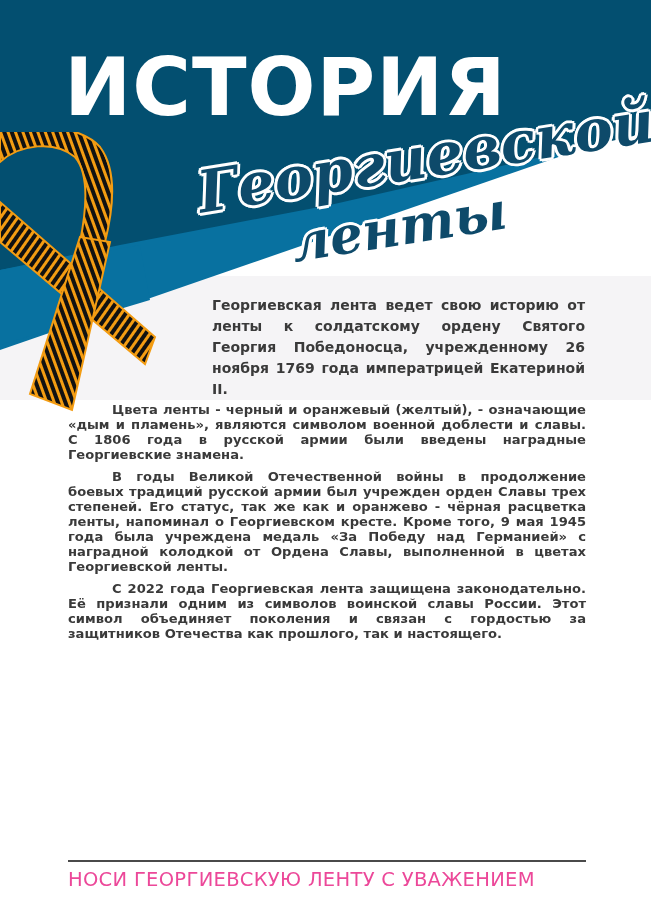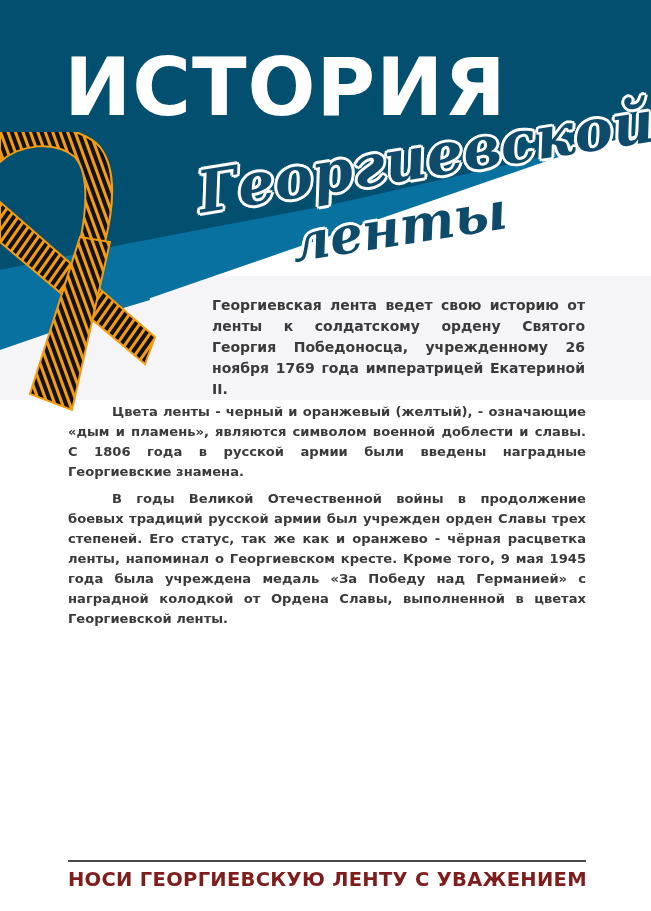--- a/index.html
+++ b/index.html
@@ -25,30 +25,30 @@
   .script-1 { left: 198px; top: 164px; font-size: 58px; }
   .script-2 { left: 292px; top: 218px; font-size: 52px; }
   .intro {
     position: absolute; left: 212px; top: 295px; width: 373px;
     font-size: 14px; font-weight: bold; color: #3a3a3a; line-height: 21px;
     text-align: justify;
   }
   .ribbon { position: absolute; left: 0; top: 132px; width: 160px; height: 280px; }
   .body-text {
     position: absolute; left: 68px; top: 402px; width: 518px;
-    font-size: 13.1px; font-weight: bold; color: #3a3a3a; line-height: 20px;
+    font-size: 13.1px; font-weight: bold; color: #3a3a3a; line-height: 15px;
   }
   .body-text p { margin: 0 0 7px 0; text-indent: 44px; text-align: justify; }
   .divider {
     position: absolute; left: 68px; top: 860px; width: 518px; height: 2px;
     background: #4a4a4a;
   }
   .slogan {
-    position: absolute; left: 68px; top: 868px; width: 518px; text-align: right;
-    font-size: 19.5px; font-weight: bold; color: #7f1d1d; letter-spacing: 0.3px;
+    position: absolute; left: 68px; top: 868px; width: 518px; text-align: left;
+    font-size: 19.5px; font-weight: normal; color: #ec4899; letter-spacing: 0.3px;
     white-space: nowrap;
   }
 </style>
 </head>
 <body>
 
 <svg class="header-bg" viewBox="0 0 651 400" width="651" height="400">
   <rect x="0" y="0" width="651" height="400" fill="#ffffff"></rect>
   <rect x="0" y="276" width="651" height="124" fill="#f5f4f6"></rect>
   <polygon points="0,0 651,0 651,125 0,350" fill="#0871a0"></polygon>
@@ -79,16 +79,17 @@
   <path d="M 0,0 C 20,-12 80,-8 100,15 C 115,35 115,70 105,110 L 80,110 C 88,70 88,40 75,25 C 55,8 20,12 0,30 Z" fill="url(#stripesB)" stroke="#f39c12" stroke-width="2"></path>
 
   <path d="M 80,105 L 110,110 L 72,278 L 30,262 Z" fill="url(#stripesB)" stroke="#f39c12" stroke-width="2"></path>
 </svg>
 
 <div class="intro">Георгиевская лента ведет свою историю от ленты к солдатскому ордену Святого Георгия Победоносца, учрежденному 26 ноября 1769 года императрицей Екатериной II.</div>
 
 <div class="body-text">
   <p>Цвета ленты - черный и оранжевый (желтый), - означающие «дым и пламень», являются символом военной доблести и славы. С 1806 года в русской армии были введены наградные Георгиевские знамена.</p>
   <p>В годы Великой Отечественной войны в продолжение боевых традиций русской армии был учрежден орден Славы трех степеней. Его статус, так же как и оранжево - чёрная расцветка ленты, напоминал о Георгиевском кресте. Кроме того, 9 мая 1945 года была учреждена медаль «За Победу над Германией» с наградной колодкой от Ордена Славы, выполненной в цветах Георгиевской ленты.</p>
+  <p>С 2022 года Георгиевская лента защищена законодательно. Её признали одним из символов воинской славы России. Этот символ объединяет поколения и связан с гордостью за защитников Отечества как прошлого, так и настоящего.</p>
 </div>
 
 <div class="divider"></div>
 <div class="slogan">НОСИ ГЕОРГИЕВСКУЮ ЛЕНТУ С УВАЖЕНИЕМ</div>
 
 </body></html>

